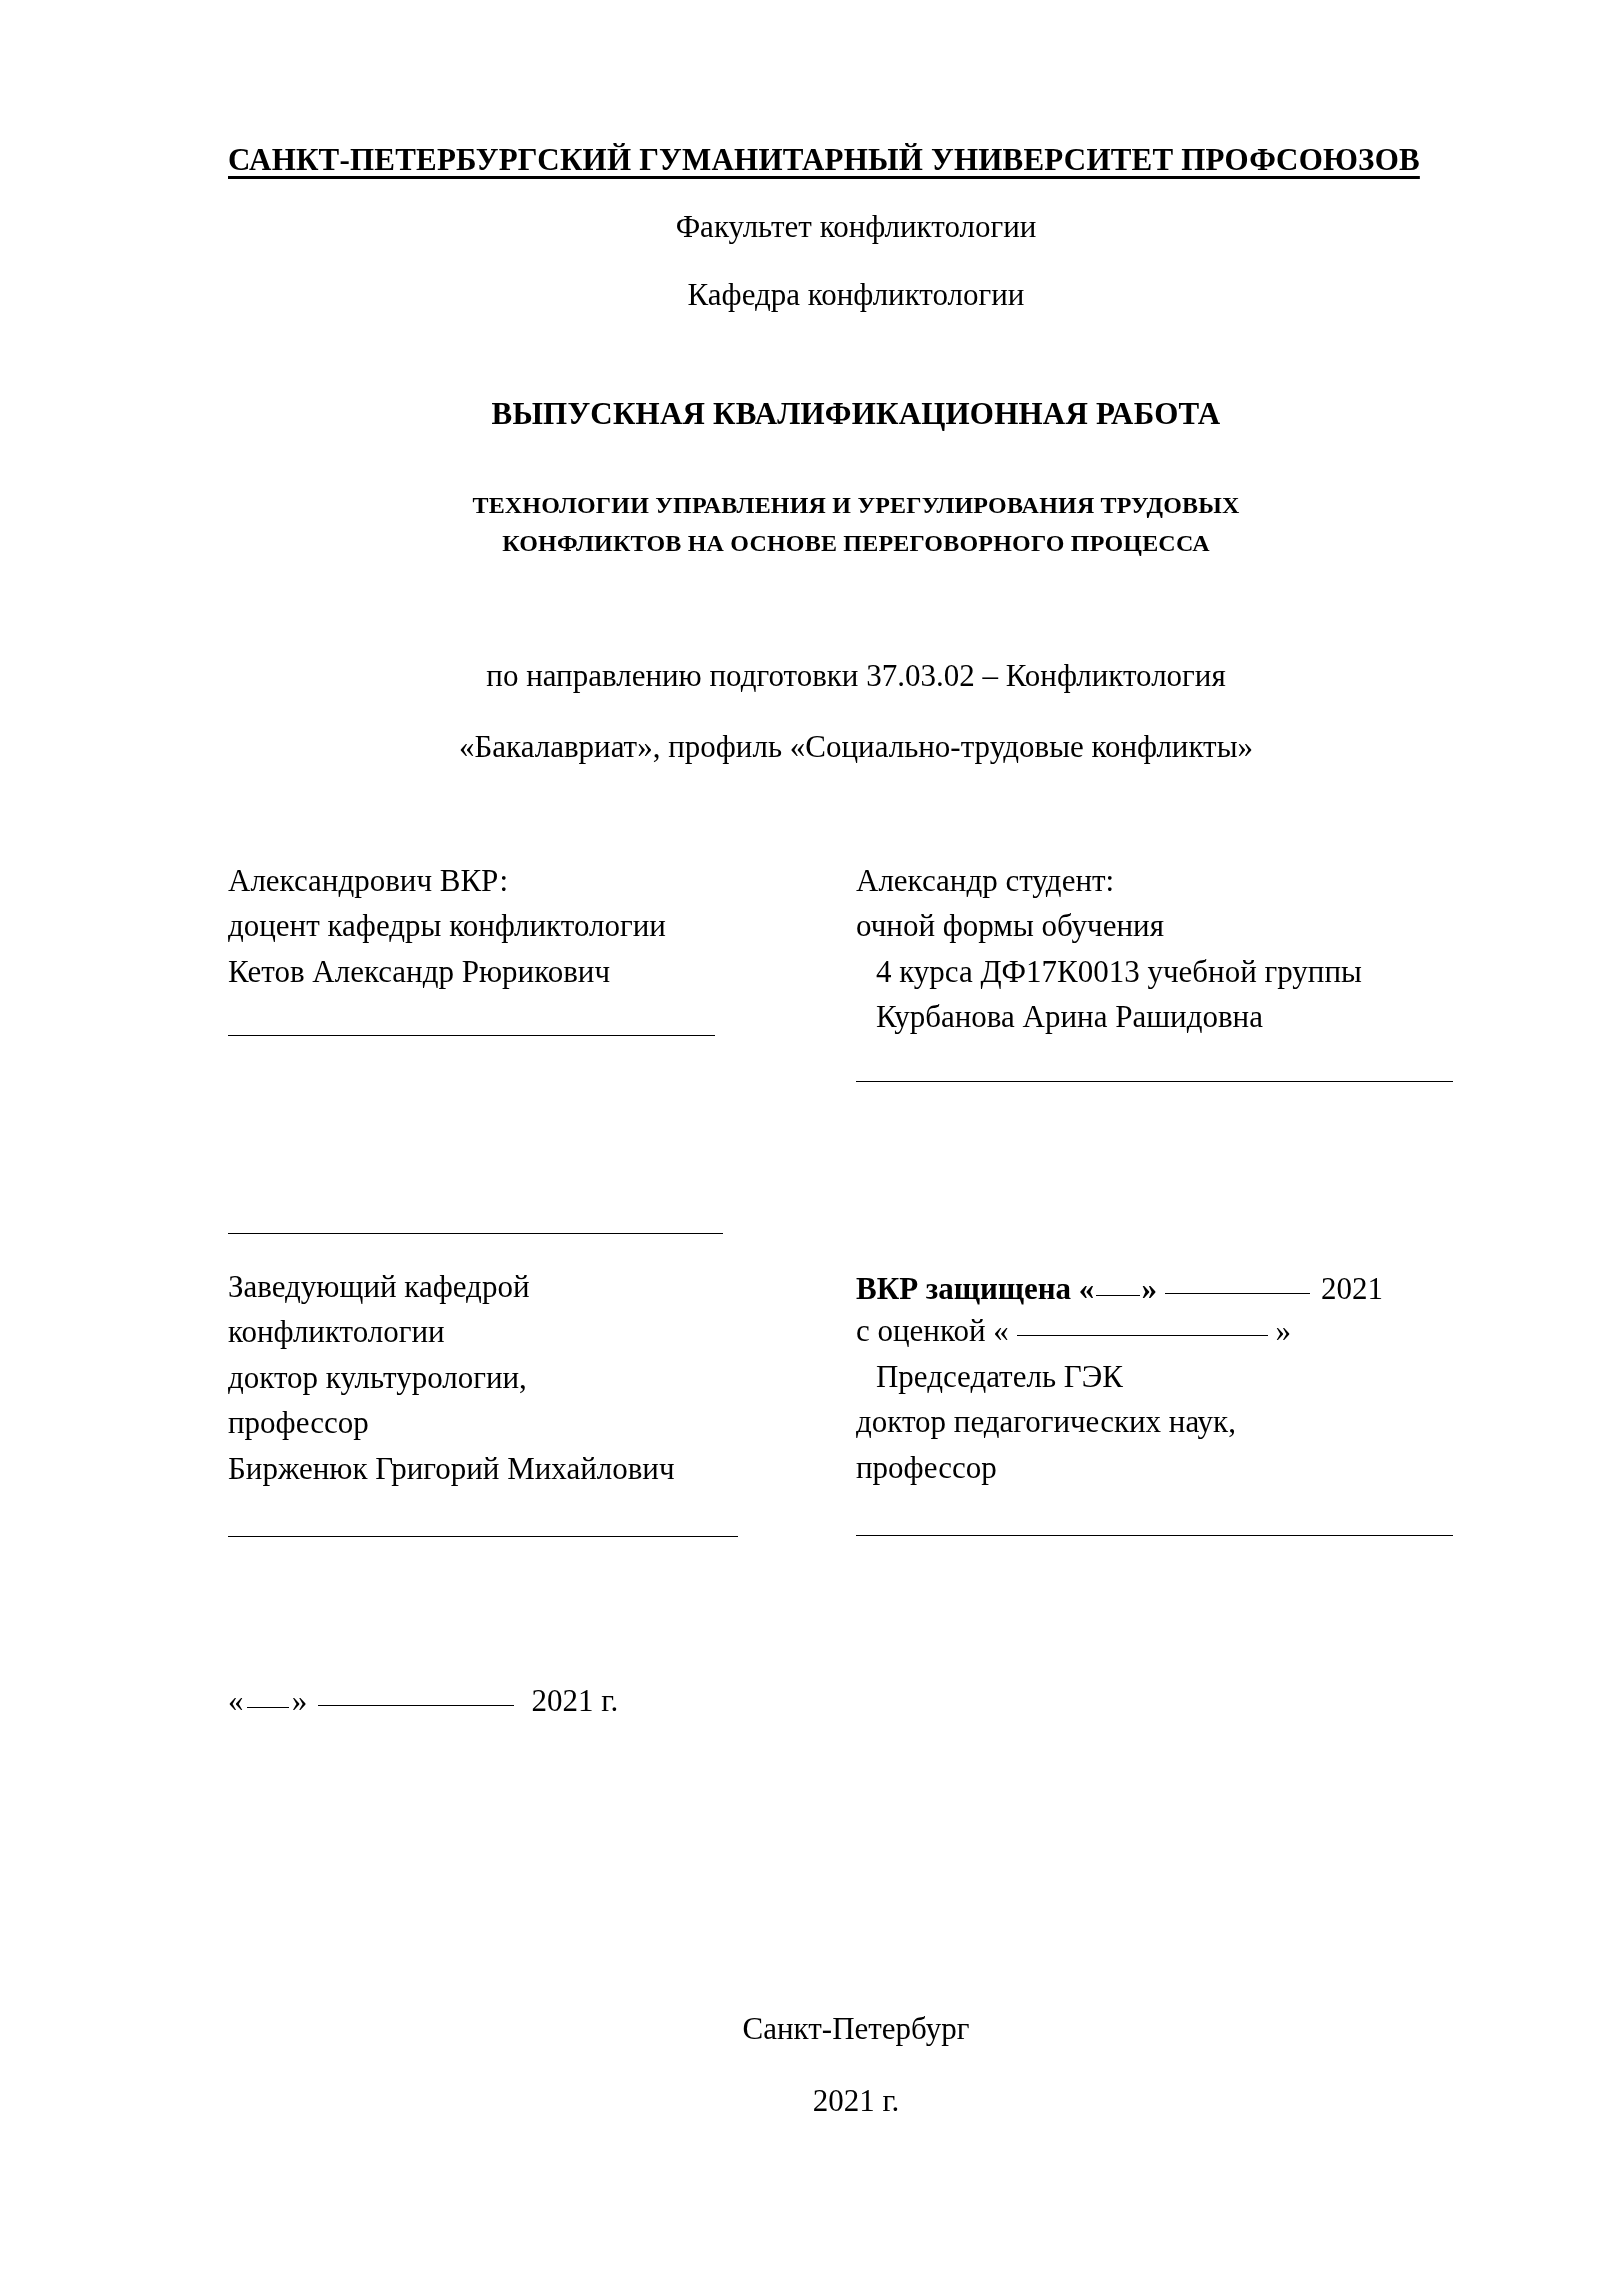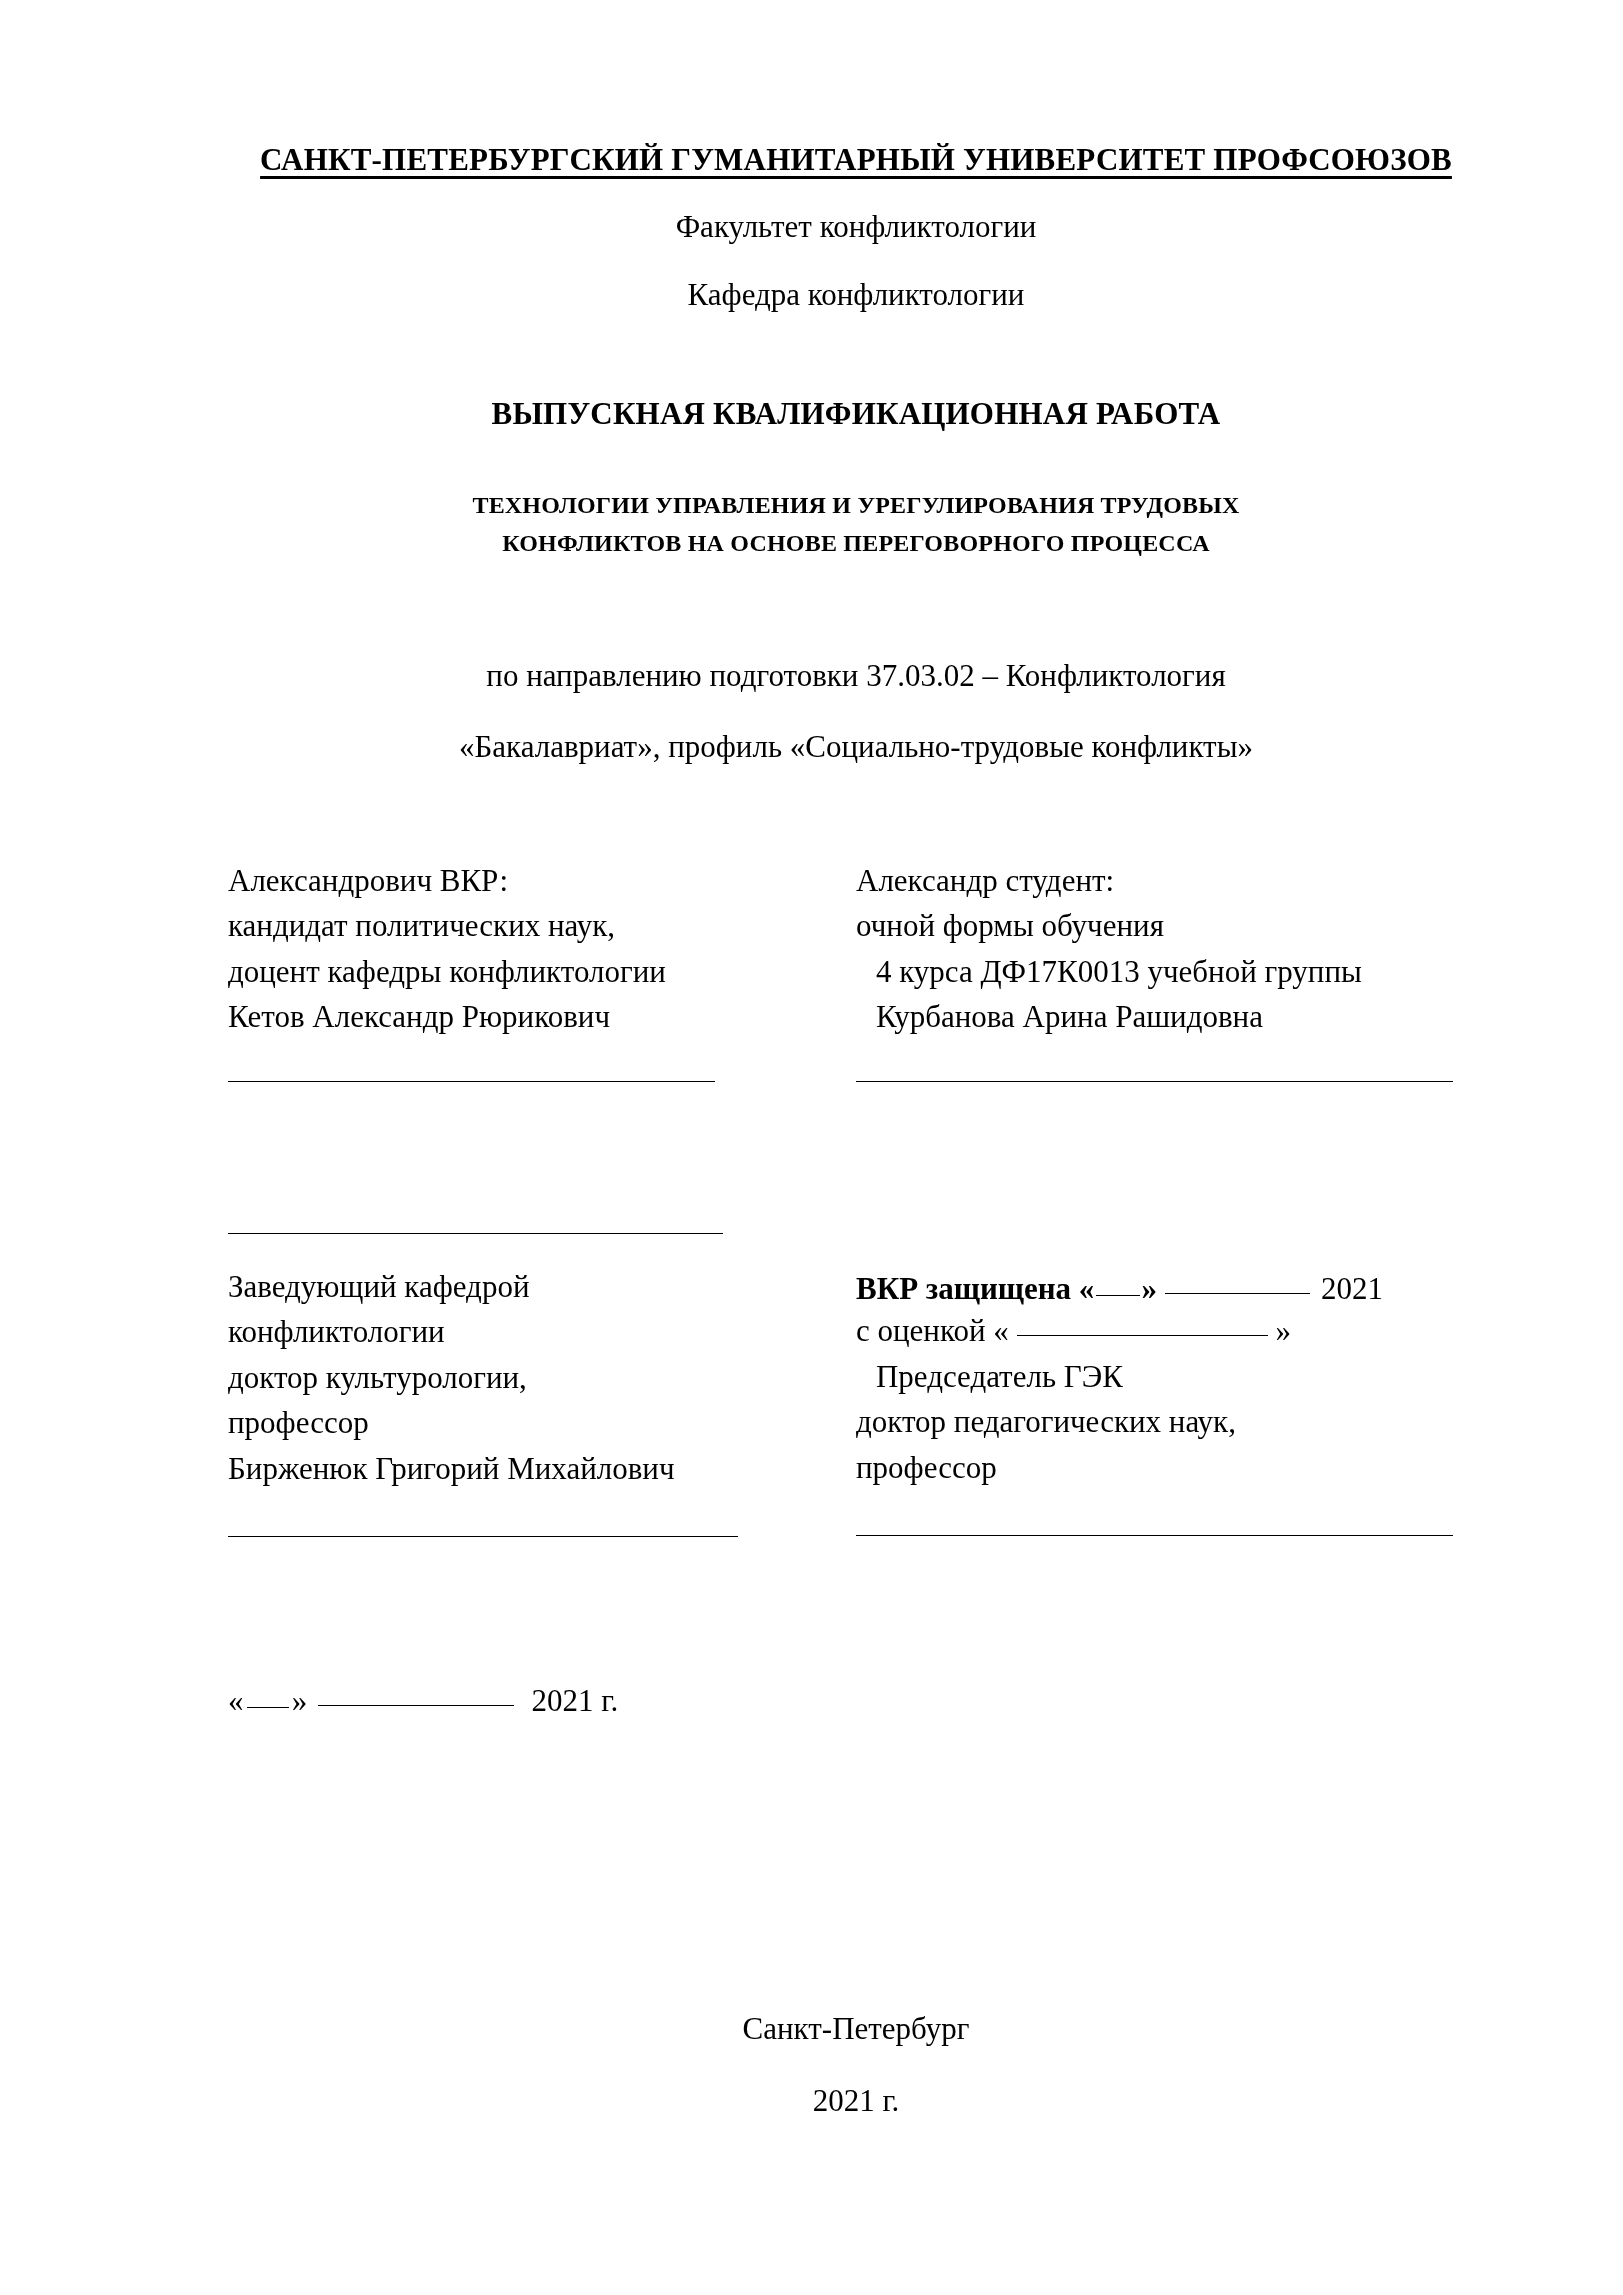--- a/index.html
+++ b/index.html
@@ -25,21 +25,21 @@
   }
   .content {
     position: absolute;
     left: 228px;
     top: 141px;
     width: 1256px;
   }
 
   
   .univ {
-    text-align: center;
+    text-align: left;
     font-weight: bold;
     font-size: 31px;
     letter-spacing: 0.2px;
     text-decoration: underline;
     text-underline-offset: 5.5px;
     margin: 0 0 30px 0;
     line-height: 1.2;
   }
   .faculty, .department {
     text-align: center;
@@ -187,21 +187,20 @@
       <div>КОНФЛИКТОВ НА ОСНОВЕ ПЕРЕГОВОРНОГО ПРОЦЕССА</div>
     </div>
 
     <div class="program-line">по направлению подготовки 37.03.02 – Конфликтология</div>
     <div class="program-line last">«Бакалавриат», профиль «Социально-трудовые конфликты»</div>
 
     <div class="cols" style="height: 290px;">
 
       <div class="col left">
         <div class="ln">Александрович ВКР:</div>
-        <div class="ln">кандидат политических наук,</div>
         <div class="ln">доцент кафедры конфликтологии</div>
         <div class="ln">Кетов Александр Рюрикович</div>
         <div class="rule rule-sup"></div>
       </div>
 
       <div class="col right">
         <div class="ln">Александр студент:</div>
         <div class="ln">очной формы обучения</div>
         <div class="ln indent">4 курса ДФ17К0013 учебной группы</div>
         <div class="ln indent">Курбанова Арина Рашидовна</div>

